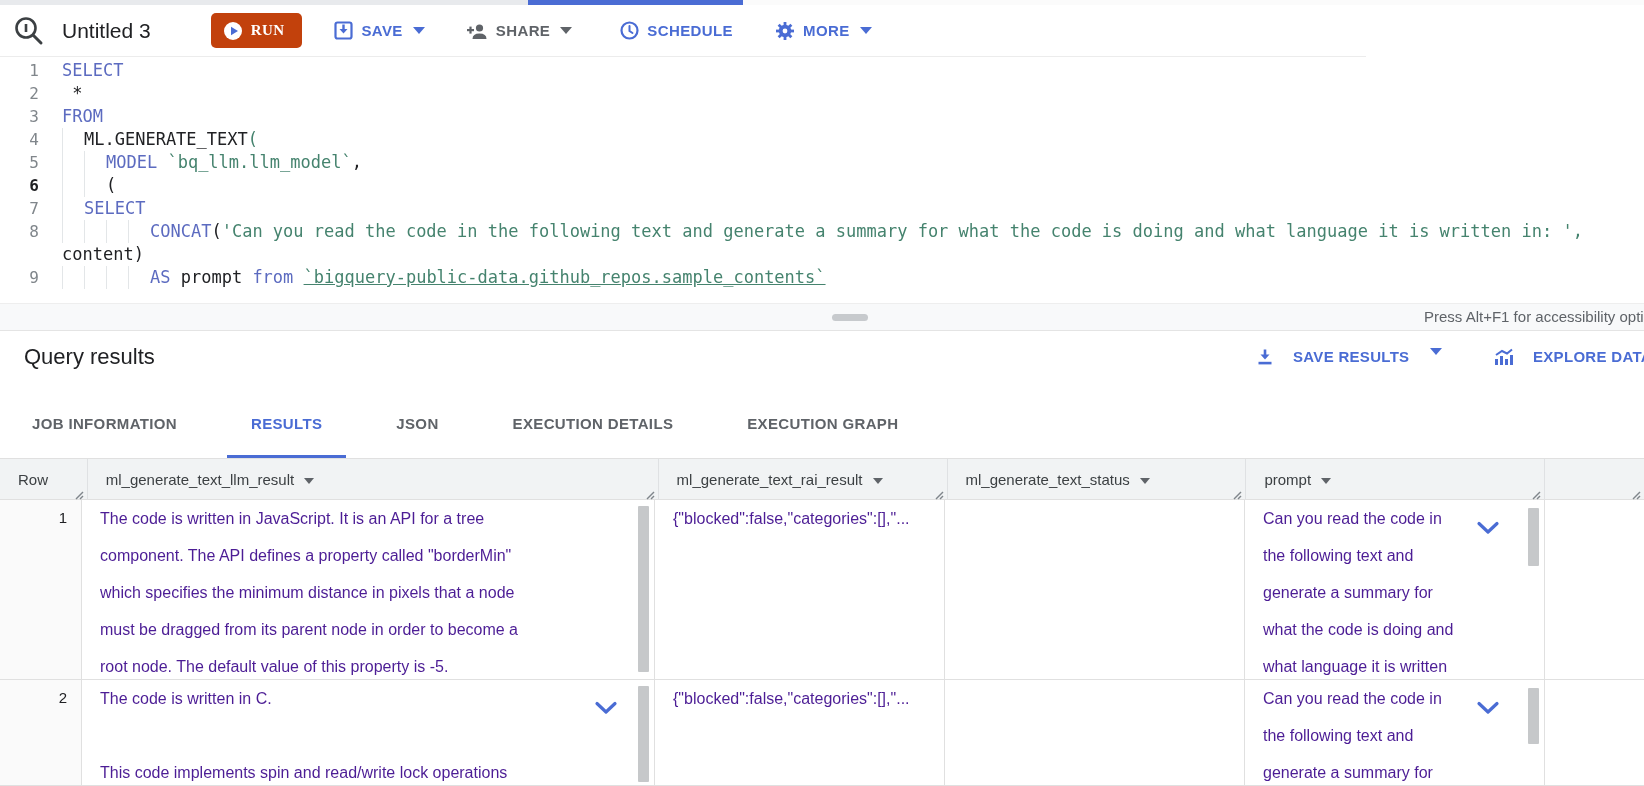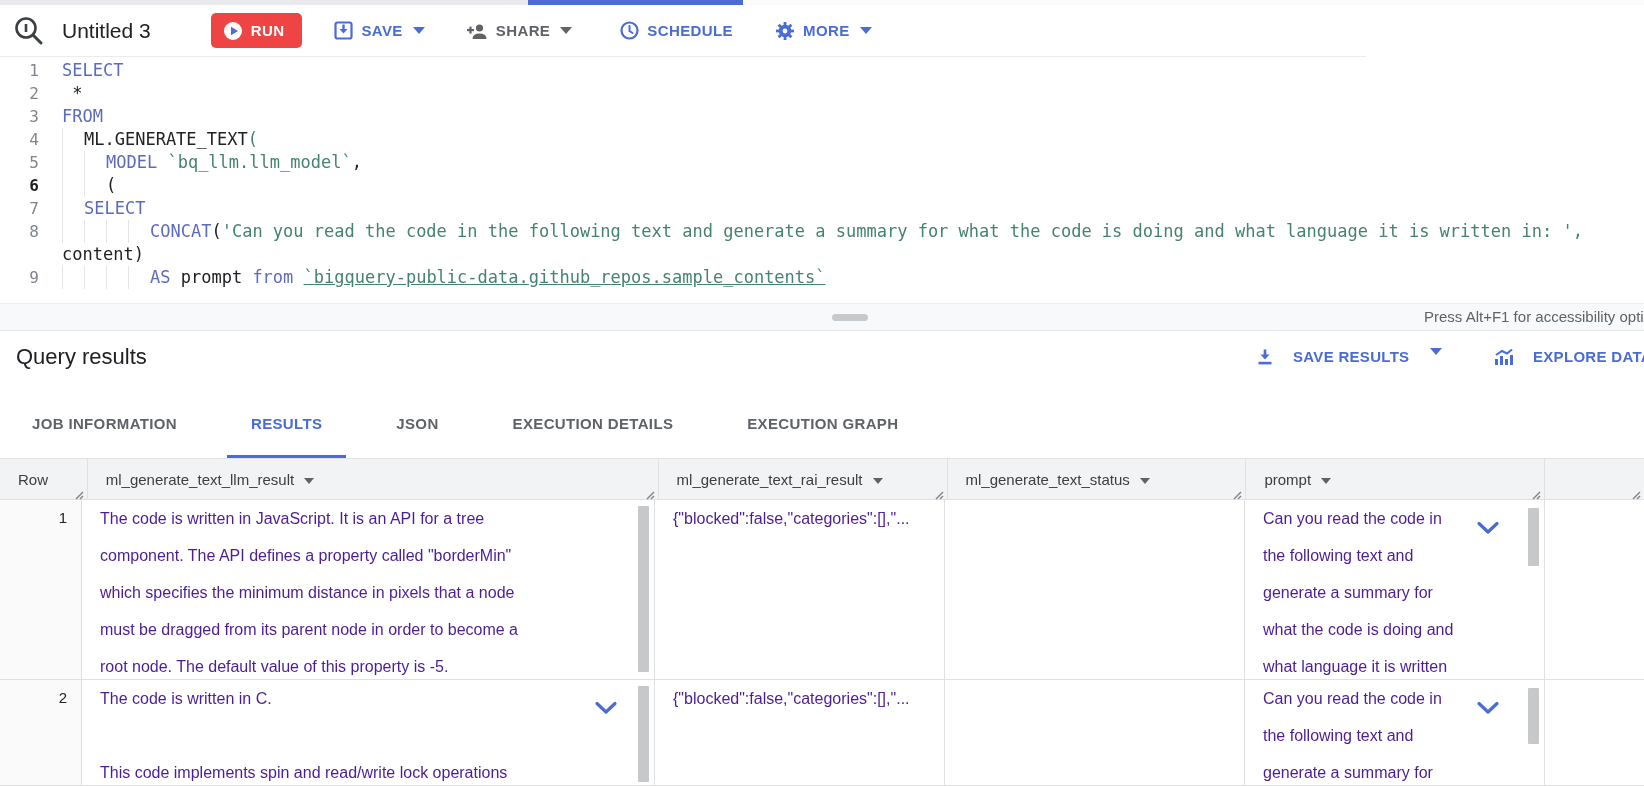--- a/index.html
+++ b/index.html
@@ -10,22 +10,22 @@
   #topstrip { left:0; top:0; width:1644px; height:5px; background:#e8eaed; }
   #tab-indicator { left:528px; top:0; width:215px; height:5px; background:#4a6cd4; }
   #topstrip-right { left:743px; top:0; width:901px; height:5px; background:#fbfbfb; }
   
   #toolbar { left:0; top:5px; width:1366px; height:52px; background:#fff;
              border-bottom:1px solid #ececec; display:flex; align-items:center; }
   #bq-icon { margin-left:12px; width:34px; height:34px; flex:0 0 auto; }
   #query-title { margin-left:16px; font-size:21px; color:#202124; }
   .tb-btn { display:flex; align-items:center; gap:8px; font-size:15px; font-weight:bold;
             letter-spacing:.4px; cursor:pointer; }
-  #run-btn { margin-left:60px; background:#ef4444; color:#fff; border-radius:5px;
-             height:35px; padding:0 18px 0 12px; }
+  #run-btn { margin-left:60px; background:#c2410c; color:#fff; border-radius:5px;
+             height:35px; padding:0 18px 0 12px;font-family:Liberation Serif, serif; }
   .blue { color:#4a6cd4; }
   .gray { color:#5f6368; }
   #save-btn { margin-left:32px; }
   #share-btn { margin-left:42px; }
   #schedule-btn { margin-left:48px; }
   #more-btn { margin-left:42px; }
   .caret { width:0; height:0; border-left:6px solid transparent; border-right:6px solid transparent;
            border-top:7px solid currentColor; margin-left:2px; }
   
   #editor { left:0; top:57px; width:1644px; height:246px; background:#fff; padding-top:2px; }
@@ -41,21 +41,21 @@
   .seg-str { color:#45836e; }
   .seg-lnk { color:#45836e; text-decoration:underline; }
   .seg-txt { color:#202124; }
   
   #splitter { left:0; top:303px; width:1644px; height:28px; background:#f8f9fa;
               border-top:1px solid #eee; border-bottom:1px solid #e4e4e4; }
   #split-handle { left:832px; top:314px; width:36px; height:7px; border-radius:4px; background:#c7cacd; }
   #editor-hint { left:1424px; top:308px; font-size:15px; color:#5f6368; white-space:nowrap; }
   
   #qr-header { left:0; top:331px; width:1644px; height:60px; background:#fff; }
-  #qr-title { left:16px; top:344px; font-size:22px; color:#202124; }
+  #qr-title { left:24px; top:344px; font-size:22px; color:#202124; }
   .action-btn { position:absolute; display:flex; align-items:flex-start; gap:19px; font-size:15px;
                 font-weight:bold; letter-spacing:.3px; color:#4a6cd4; white-space:nowrap; cursor:pointer; }
   #save-results-btn { left:1256px; top:348px; }
   #explore-data-btn { left:1494px; top:348px; }
   
   #tabsbar { left:0; top:391px; width:1644px; height:68px; border-bottom:1px solid #e0e0e0;
              display:flex; align-items:flex-end; padding-left:8px; background:#fff; }
   .tab { padding:0 24px; height:67px; display:flex; align-items:center; font-size:15px;
          font-weight:bold; letter-spacing:.35px; color:#5f6368; cursor:pointer;
          border-bottom:3px solid transparent; white-space:nowrap; margin-right:26px; }

